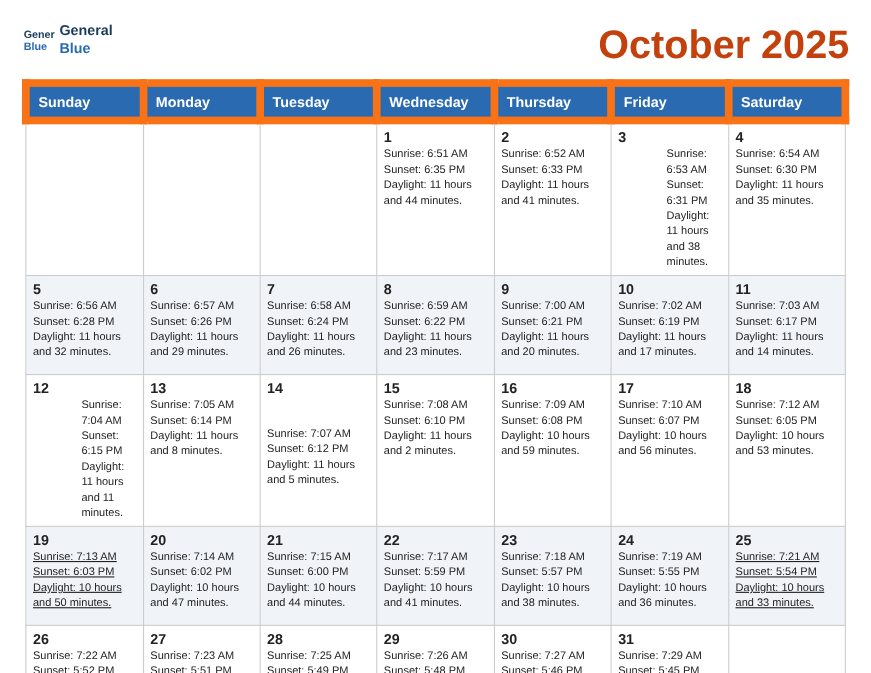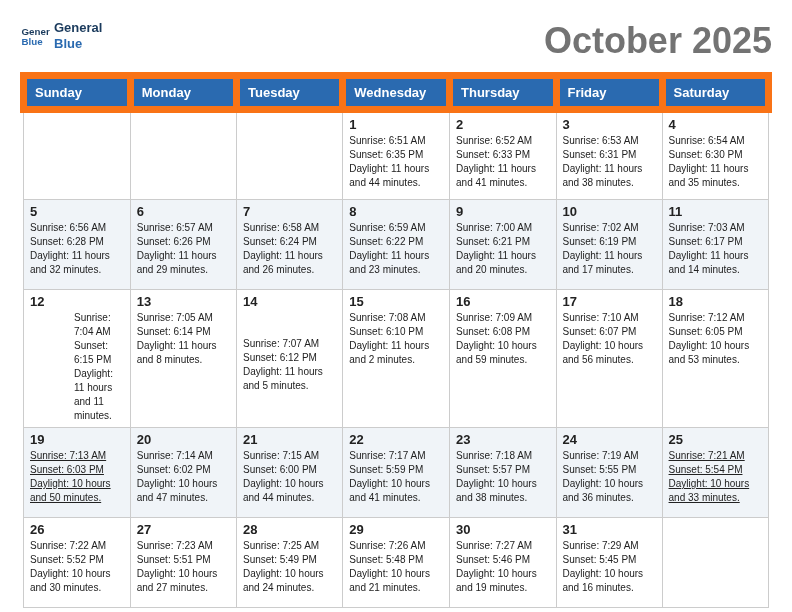--- a/index.html
+++ b/index.html
@@ -24,21 +24,21 @@
     .logo-icon {
       width: 30px;
       height: 30px;
     }
     .title-block {
       text-align: right;
     }
     .month-title {
       font-size: 36px;
       font-weight: bold;
-      color: #737373;
+      color: #c2410c;
     }
     .location {
       font-size: 16px;
       color: #333;
     }
     .calendar {
       width: 100%;
       border-collapse: collapse;
       border: 1px solid #ccc;
     }
@@ -125,21 +125,21 @@
         </td>
         <td>
           <span class="day-number">2</span>
           <div class="day-info" style="white-space: pre-line;">Sunrise: 6:52 AM
 Sunset: 6:33 PM
 Daylight: 11 hours
 and 41 minutes.</div>
         </td>
         <td>
           <span class="day-number">3</span>
-          <div class="day-info" style="white-space: pre-line;">Sunrise: 6:53 AM
+          <div class="day-info" style="white-space: pre-line; margin-left: 44px;">Sunrise: 6:53 AM
 Sunset: 6:31 PM
 Daylight: 11 hours
 and 38 minutes.</div>
         </td>
         <td>
           <span class="day-number">4</span>
           <div class="day-info" style="white-space: pre-line;">Sunrise: 6:54 AM
 Sunset: 6:30 PM
 Daylight: 11 hours
 and 35 minutes.</div>

